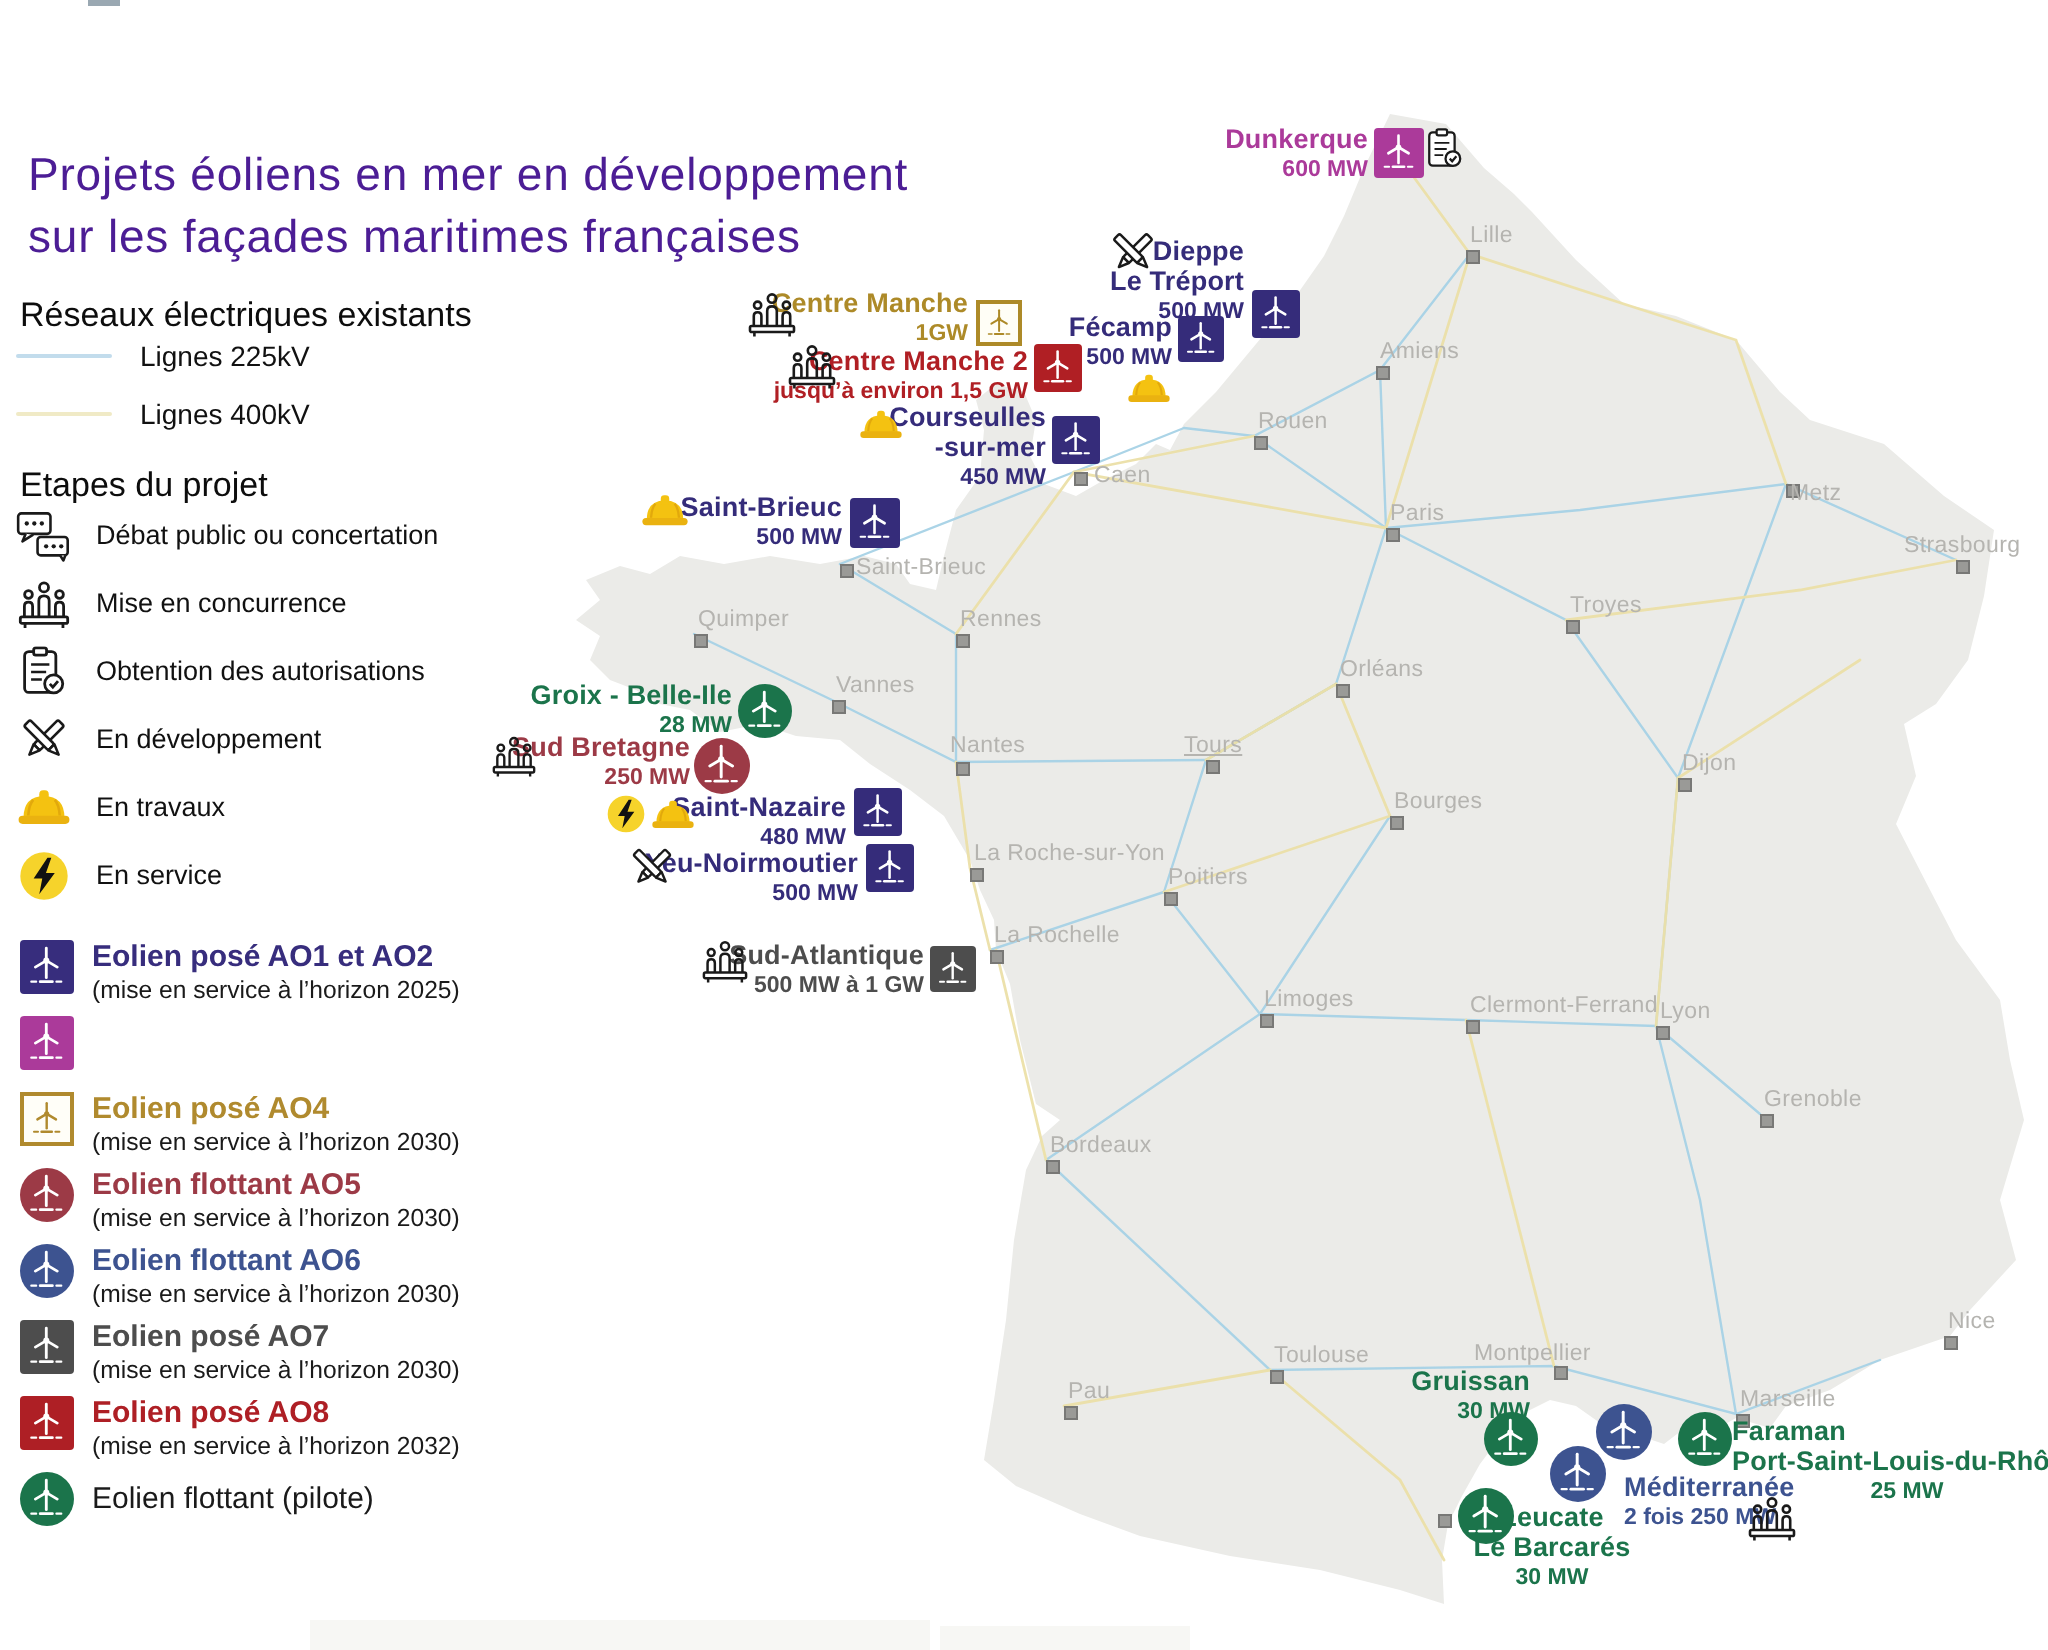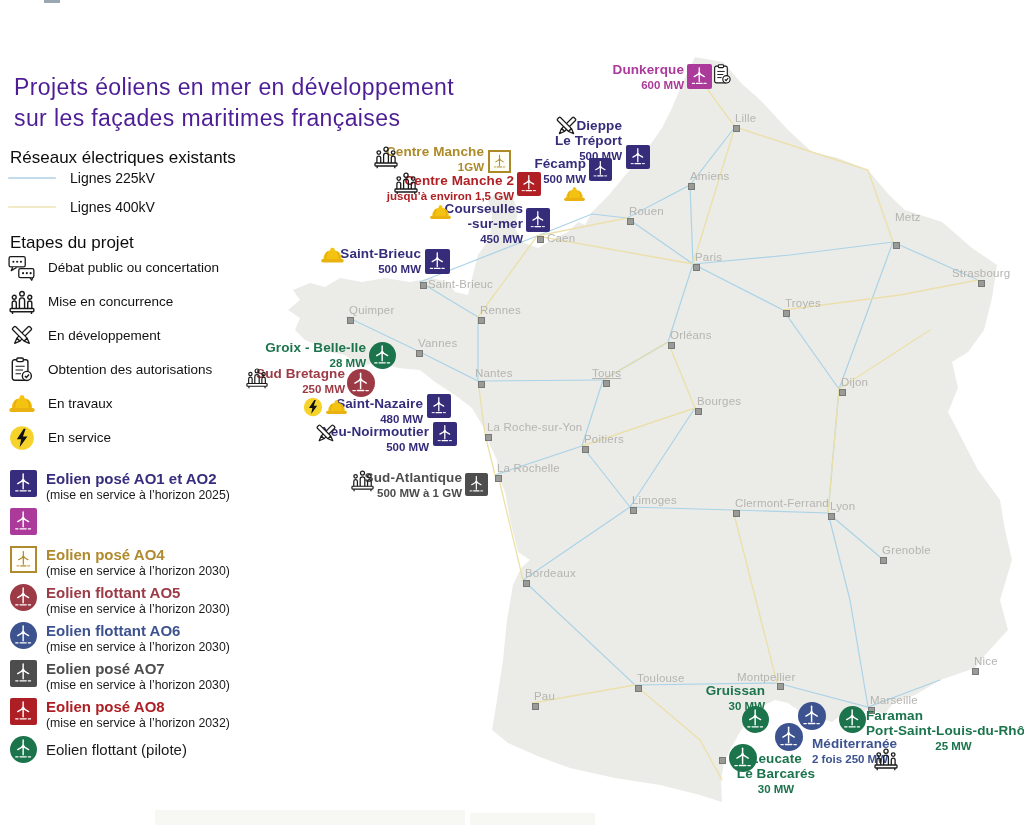--- a/index.html
+++ b/index.html
@@ -207,29 +207,29 @@
       <span class="stage-label">Débat public ou concertation</span>
     </div>
     <div class="stage-row">
       <svg class="sicon" viewBox="0 0 26 24">
         <use href="#concurrence-icon"></use>
       </svg>
       <span class="stage-label">Mise en concurrence</span>
     </div>
     <div class="stage-row">
       <svg class="sicon" viewBox="0 0 26 24">
-        <use href="#developpement-icon"></use>
-      </svg>
-      <span class="stage-label">En développement</span>
+        <use href="#autorisations-icon"></use>
+      </svg>
+      <span class="stage-label">Obtention des autorisations</span>
     </div>
     <div class="stage-row">
       <svg class="sicon" viewBox="0 0 26 24">
-        <use href="#autorisations-icon"></use>
-      </svg>
-      <span class="stage-label">Obtention des autorisations</span>
+        <use href="#developpement-icon"></use>
+      </svg>
+      <span class="stage-label">En développement</span>
     </div>
     <div class="stage-row">
       <svg class="sicon" viewBox="0 0 26 24">
         <use href="#travaux-icon"></use>
       </svg>
       <span class="stage-label">En travaux</span>
     </div>
     <div class="stage-row">
       <svg class="sicon" viewBox="0 0 26 24">
         <use href="#service-icon"></use>
@@ -329,21 +329,21 @@
     <div class="city-label" style="left: 735px; top: 112px;">Lille</div>
     <div class="city-marker" style="left: 688px; top: 183px;"></div>
     <div class="city-label" style="left: 690px; top: 170px;">Amiens</div>
     <div class="city-marker" style="left: 627px; top: 218px;"></div>
     <div class="city-label" style="left: 629px; top: 205px;">Rouen</div>
     <div class="city-marker" style="left: 537px; top: 236px;"></div>
     <div class="city-label" style="left: 547px; top: 232px;">Caen</div>
     <div class="city-marker" style="left: 693px; top: 264px;"></div>
     <div class="city-label" style="left: 695px; top: 251px;">Paris</div>
     <div class="city-marker" style="left: 893px; top: 242px;"></div>
-    <div class="city-label" style="left: 895px; top: 211px;">Metz</div>
+    <div class="city-label" style="left: 895px; top: 241px;">Metz</div>
     <div class="city-marker" style="left: 978px; top: 280px;"></div>
     <div class="city-label" style="left: 952px; top: 267px;">Strasbourg</div>
     <div class="city-marker" style="left: 783px; top: 310px;"></div>
     <div class="city-label" style="left: 785px; top: 297px;">Troyes</div>
     <div class="city-marker" style="left: 668px; top: 342px;"></div>
     <div class="city-label" style="left: 670px; top: 329px;">Orléans</div>
     <div class="city-marker" style="left: 603px; top: 380px;"></div>
     <div class="city-label" style="left: 592px; top: 367px; text-decoration: underline;">Tours</div>
     <div class="city-marker" style="left: 839px; top: 389px;"></div>
     <div class="city-label" style="left: 841px; top: 376px;">Dijon</div>

